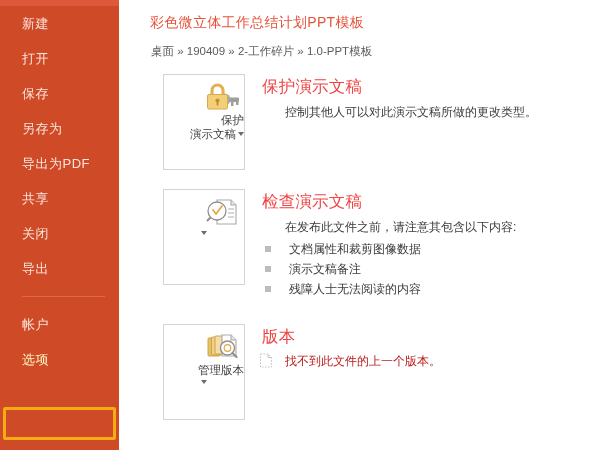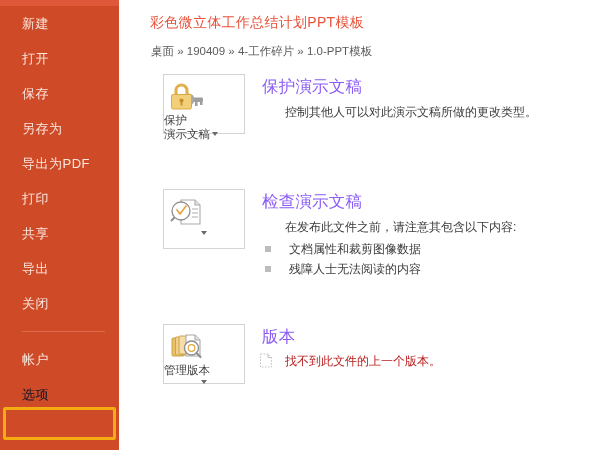--- a/index.html
+++ b/index.html
@@ -53,21 +53,21 @@
     letter-spacing: 0.5px;
     white-space: nowrap;
     box-sizing: border-box;
   }
   .nav-divider {
     height: 1px;
     margin: 10px 14px 10px 22px;
     background: #dd6a4c;
   }
   .nav-item.selected {
-    color: #0f172a;
+    color: #fef9c3;
   }
   #options-highlight {
     position: absolute;
     left: 3px;
     top: 407px;
     width: 113px;
     height: 33px;
     border: 3px solid #f5ab12;
     border-radius: 2px;
     box-sizing: border-box;
@@ -108,25 +108,25 @@
   }
   #section-protect { top: 74px; }
   #section-inspect { top: 189px; }
   #section-version { top: 324px; }
 
   .big-button {
     position: absolute;
     left: 44px;
     top: 0;
     width: 82px;
-    height: 60px;
+    height: 96px;
     border: 1px solid #d4d4d4;
     background: #ffffff;
     box-sizing: border-box;
-    text-align: left;
+    text-align: right;
   }
   .big-button .icon-wrap {
     display: block;
     height: 38px;
     padding-top: 6px;
     box-sizing: border-box;
   }
   .big-button .btn-label {
     display: block;
     font-size: 11.5px;
@@ -149,21 +149,21 @@
     display: block;
     margin: 3px auto 0 auto;
     margin-left: auto;
   }
 
   .section-heading {
     position: absolute;
     left: 143px;
     top: 2px;
     font-size: 16.5px;
-    color: #8b5cf6;
+    color: #ef4444;
     white-space: nowrap;
     letter-spacing: 0.2px;
   }
   .section-desc {
     position: absolute;
     left: 144px;
     top: 30px;
     font-size: 12px;
     color: #3b3b3b;
     white-space: nowrap;
@@ -227,49 +227,46 @@
       <div class="nav-item">
         <span>保存</span>
       </div>
       <div class="nav-item">
         <span>另存为</span>
       </div>
       <div class="nav-item">
         <span>导出为PDF</span>
       </div>
       <div class="nav-item">
-        <span>打印</span>
-      </div>
-      <div class="nav-item">
         <span>共享</span>
       </div>
       <div class="nav-item">
+        <span>关闭</span>
+      </div>
+      <div class="nav-item">
         <span>导出</span>
-      </div>
-      <div class="nav-item">
-        <span>关闭</span>
       </div>
 
       <div class="nav-divider"></div>
 
       <div class="nav-item">
         <span>帐户</span>
       </div>
       <div class="nav-item selected">
         <span>选项</span>
       </div>
     </div>
 
     <div id="options-highlight"></div>
   </div>
 
   <div id="content">
 
     <div id="page-title">彩色微立体工作总结计划PPT模板</div>
-    <div id="breadcrumb">桌面 » 190409 » 4-工作碎片 » 1.0-PPT模板</div>
+    <div id="breadcrumb">桌面 » 190409 » 2-工作碎片 » 1.0-PPT模板</div>
 
     <div class="section" id="section-protect">
 
       <div class="big-button">
         <span class="icon-wrap">
           <svg width="44" height="32" viewBox="0 0 44 32">
 
             <rect x="24" y="16.5" width="15" height="4.5" rx="1" fill="#9e9e9e"></rect>
             <rect x="31" y="21" width="2.5" height="4" fill="#9e9e9e"></rect>
             <rect x="36" y="21" width="2.5" height="3" fill="#9e9e9e"></rect>
@@ -316,20 +313,24 @@
       <div class="section-heading">检查演示文稿</div>
       <div class="section-desc">在发布此文件之前，请注意其包含以下内容:</div>
 
       <ul class="bullet-list">
         <li>
           <span class="bullet-sq"></span>
           <span>文档属性和裁剪图像数据</span>
         </li>
         <li>
           <span class="bullet-sq"></span>
+          <span>演示文稿备注</span>
+        </li>
+        <li>
+          <span class="bullet-sq"></span>
           <span>残障人士无法阅读的内容</span>
         </li>
       </ul>
     </div>
 
     <div class="section" id="section-version">
 
       <div class="big-button">
         <span class="icon-wrap">
           <svg width="44" height="32" viewBox="0 0 44 32">

